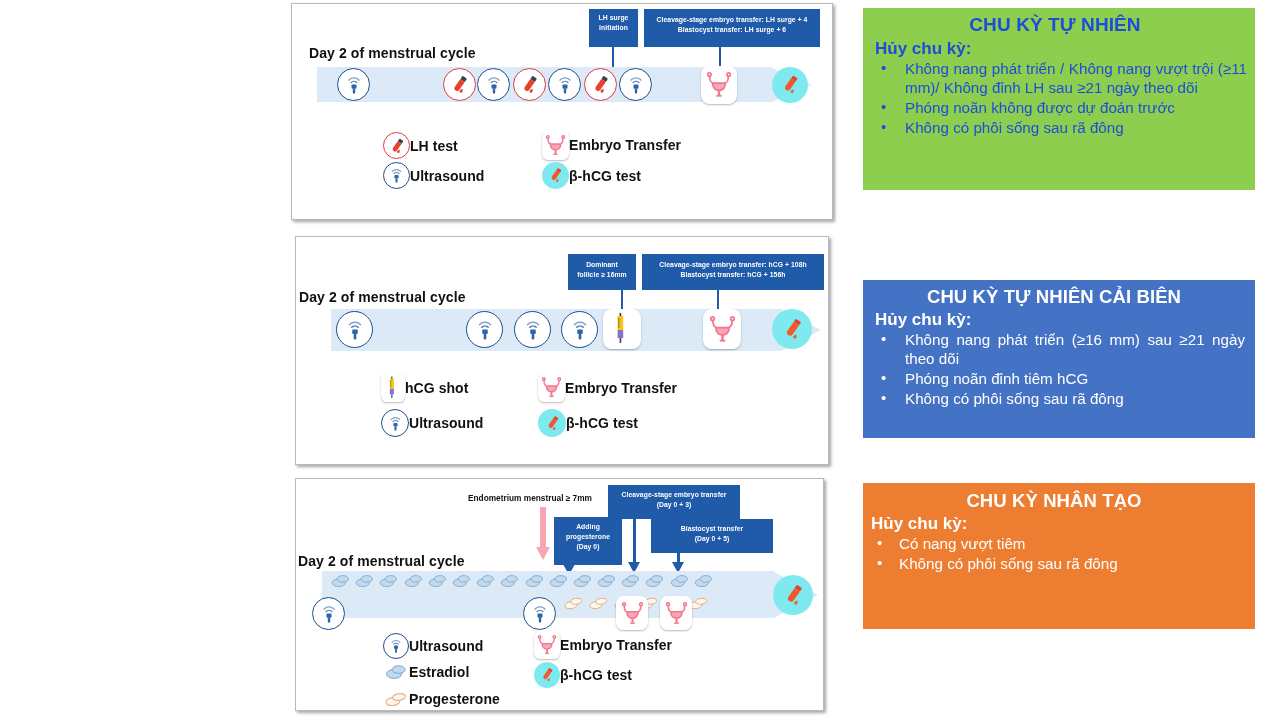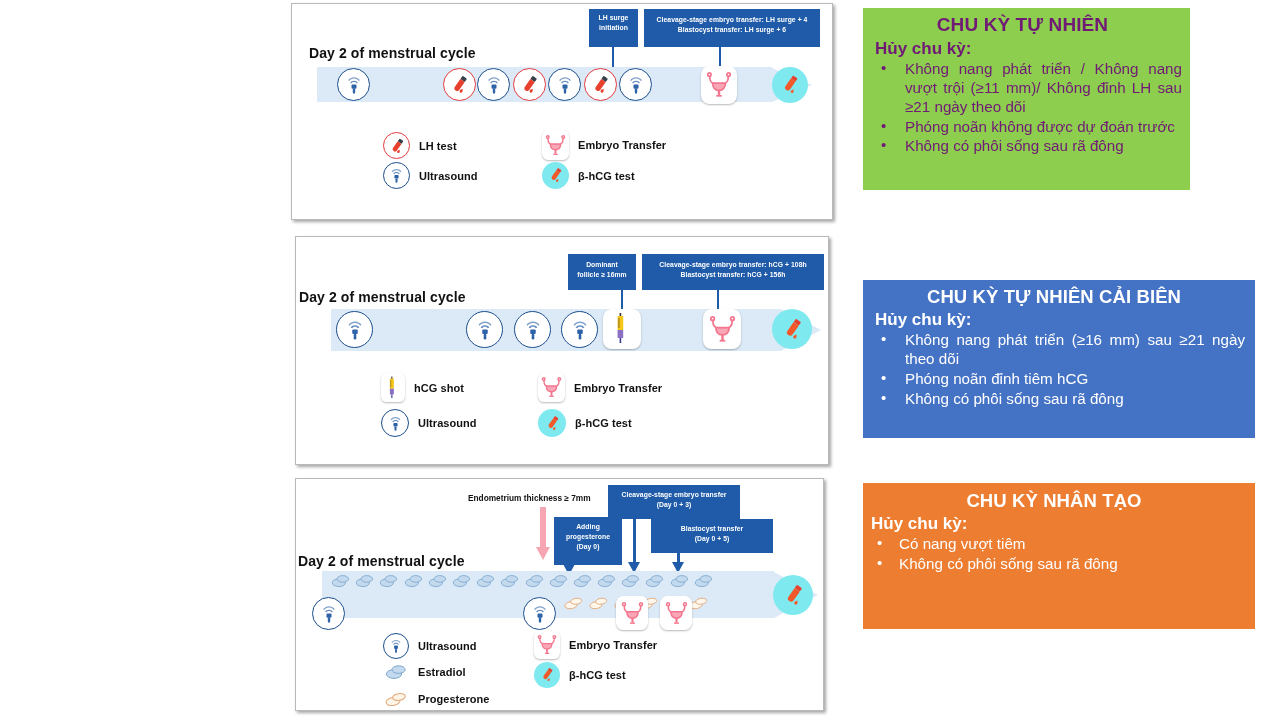--- a/index.html
+++ b/index.html
@@ -76,22 +76,22 @@
   .cal-tip{
     position:absolute;width:0;height:0;border-style:solid;
     border-width:7px 5px 0 5px;
     border-color:#1F5BA8 transparent transparent transparent;
   }
 
   
   .legend{position:absolute;}
   .lrow{position:absolute;display:flex;align-items:center;}
   .lrow .lbl{
-    font-size:11px;font-weight:bold;color:#111;white-space:nowrap;
-    margin-left:9px;letter-spacing:.05px;
+    font-size:14px;font-weight:bold;color:#111;white-space:nowrap;
+    margin-left:0;letter-spacing:.05px;
   }
   .lico{position:relative;flex:0 0 auto;display:flex;align-items:center;justify-content:center;}
 
   
   #endo-label{
     position:absolute;font-size:8.3px;font-weight:bold;color:#111;white-space:nowrap;
   }
   #pinkarrow{position:absolute;}
 
   
@@ -107,22 +107,22 @@
   .ip-sub{font-weight:bold;font-size:17px;line-height:1.25;margin-top:1px;}
   .ip-list{list-style:none;margin:0;padding:0;}
   .ip-list li{
     position:relative;padding-left:42px;font-size:15.2px;line-height:1.24;
     margin-top:1px;
   }
   .ip-list li::before{
     content:"\2022";position:absolute;left:18px;top:-1px;font-size:15px;
   }
   #green{
-    left:863px;top:8px;width:327px;height:182px;
-    background:#8DCE4F;color:#701a75;padding:6px 8px 6px 0;
+    left:863px;top:8px;width:392px;height:182px;
+    background:#8DCE4F;color:#1d4ed8;padding:6px 8px 6px 0;
   }
   #green .ip-title{font-size:19px;}
   #green .ip-sub{padding-left:12px;}
   #green .ip-list li{text-align:justify;}
   #blue{
     left:863px;top:280px;width:392px;height:158px;
     background:#4472C4;color:#fff;padding:6px 10px 6px 0;
   }
   #blue .ip-sub{padding-left:12px;}
   #orange{
@@ -459,21 +459,21 @@
         </span>
         <span class="lbl">β-hCG test</span>
       </div>
     </div>
   </div>
 
   <div class="panelbox" id="diag3">
 
     <div class="daylabel" style="left:2px;top:74px;">Day 2 of menstrual cycle</div>
 
-    <div id="endo-label" style="left:172px;top:14px;">Endometrium thickness ≥ 7mm</div>
+    <div id="endo-label" style="left:172px;top:14px;">Endometrium menstrual ≥ 7mm</div>
     <div id="pinkarrow" style="left:240px;top:28px;">
       <svg width="14" height="53" viewBox="0 0 14 53">
           <rect x="4" y="0" width="6" height="42" fill="#F6A6B2"></rect>
           <path d="M0 40h14L7 53z" fill="#F6A6B2"></path>
         </svg>
     </div>
 
     <div class="callout" style="left:258px;top:38px;width:68px;height:48px;padding-top:5px;">
       <div>Adding</div>
       <div>progesterone</div>

